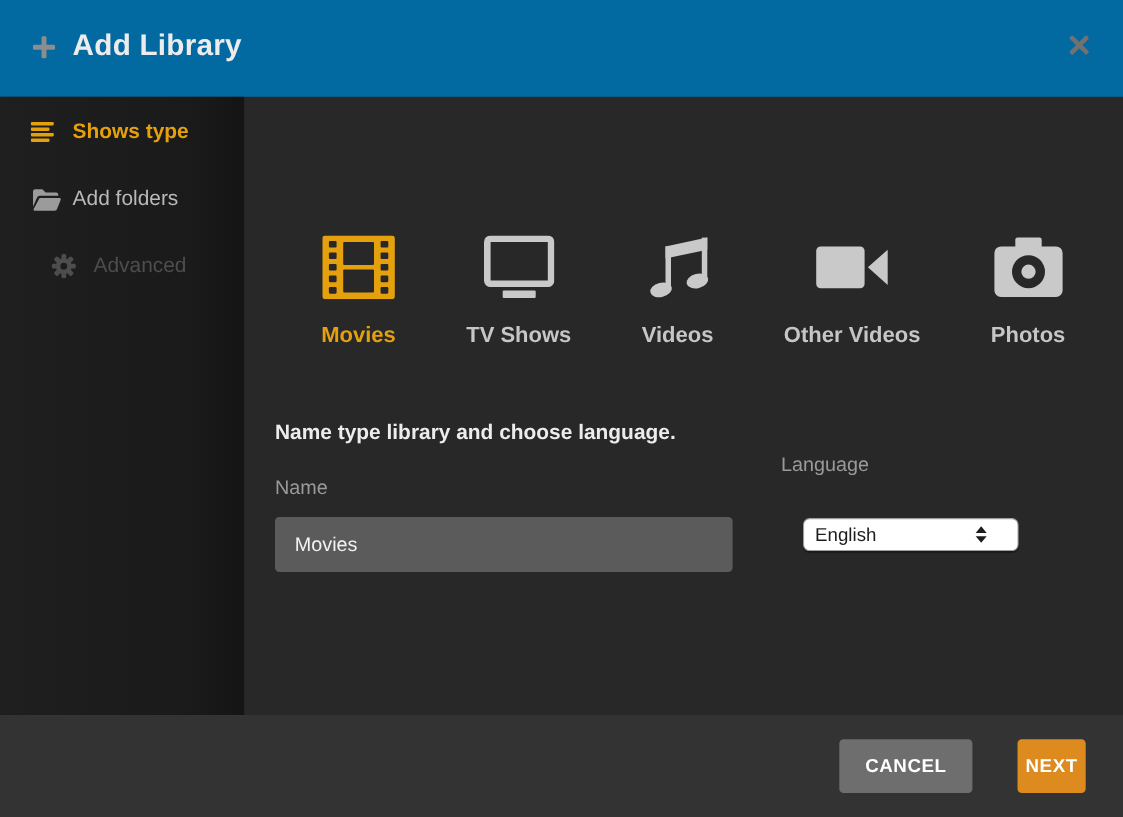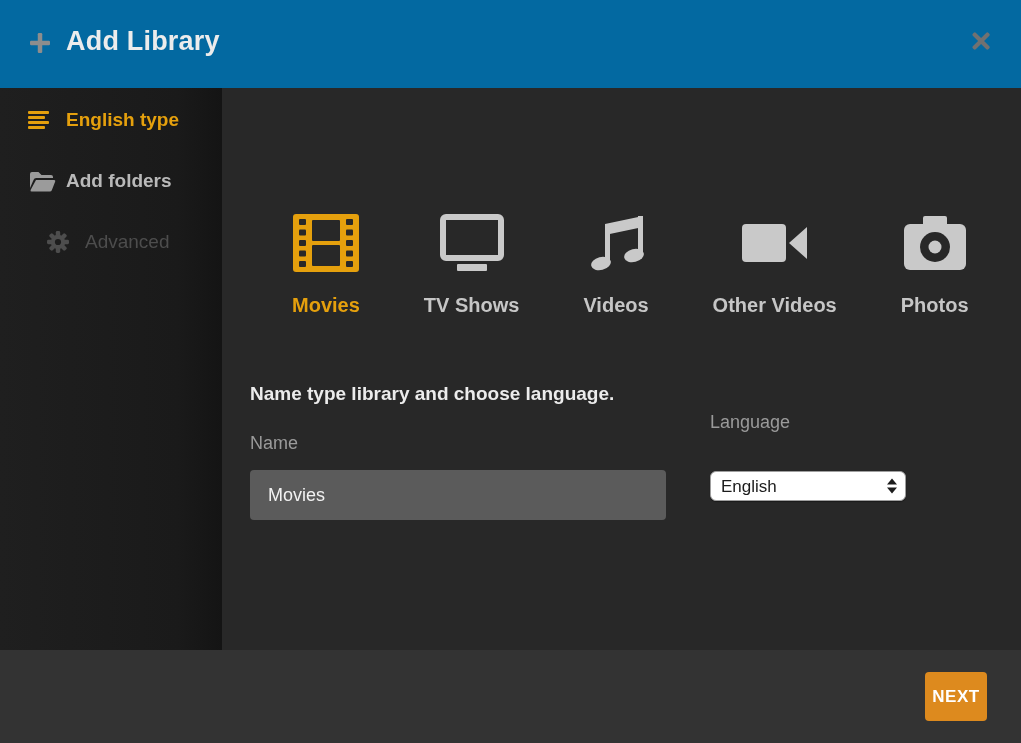--- a/index.html
+++ b/index.html
@@ -15,21 +15,21 @@
   .close-btn { position:absolute; right:28px; top:29px; width:24px; height:24px; cursor:pointer; }
 
   
   .sidebar { position:absolute; top:88px; left:0; width:222px; bottom:93px;
              background:linear-gradient(to right,#1f1f1f 0%,#1a1a1a 80%,#141414 100%);
              padding-top:12px; }
   .side-item { display:flex; align-items:center; height:40px; margin-bottom:21px; padding-left:28px; cursor:pointer; }
   .side-item .side-icon { width:30px; display:flex; justify-content:flex-start; }
   .side-item .side-label { margin-left:8px; font-size:19px; }
   .side-item.active .side-label { color:#e5a00d; font-weight:600; }
-  .side-item.normal .side-label { color:#b9b9b9; font-weight:700;text-align:center; }
+  .side-item.normal .side-label { color:#b9b9b9; font-weight:400;text-align:center; }
   .side-item.disabled .side-label { color:#4d4d4d; font-weight:400; cursor:default; }
   .side-item.disabled { cursor:default;padding-left:47px; }
 
   
   .content { position:absolute; top:88px; left:222px; right:0; bottom:93px; }
   .section-heading { position:absolute; left:28px; font-size:19px; font-weight:600; color:#ececec; }
   .heading-types { top:36px; }
   .heading-name { top:295px; }
 
   .type-row { position:absolute; left:70px; top:125px; display:flex; gap:64px; }
@@ -44,21 +44,21 @@
 
   .name-input { position:absolute; left:28px; top:382px; width:416px; height:50px;
                 background:#5b5b5b; border:none; border-radius:4px; color:#f2f2f2;
                 font-size:18px; font-family:"Liberation Sans", sans-serif; padding:0 18px; outline:none; }
 
   .select-wrap { position:absolute; left:488px; top:383px; width:196px; height:30px; }
   .lang-select { width:100%; height:100%; appearance:none; -webkit-appearance:none;
                  background:#fff; border:1px solid #9f9f9f; border-radius:6px;
                  box-shadow:0 1px 1px rgba(0,0,0,0.35);
                  font-size:17px; color:#1c1c1c; font-family:"Liberation Sans", sans-serif;
-                 padding:0 46px 0 10px; outline:none; }
+                 padding:0 46px 0 10px; outline:none;margin-left:20px; }
   .select-arrows { position:absolute; right:9px; top:50%; transform:translateY(-50%);
                    display:flex; flex-direction:column; align-items:center; pointer-events:none; }
   .arr-up { width:0; height:0; border-left:5px solid transparent; border-right:5px solid transparent;
             border-bottom:6px solid #1c1c1c; margin-bottom:3px; }
   .arr-down { width:0; height:0; border-left:5px solid transparent; border-right:5px solid transparent;
               border-top:6px solid #1c1c1c; }
 
   
   .footer { position:absolute; left:0; right:0; bottom:0; height:93px; background:#333333; }
   .btn { position:absolute; top:22px; height:49px; border:none; border-radius:4px;
@@ -91,21 +91,21 @@
   <div class="sidebar">
     <div class="side-item active">
       <span class="side-icon">
         <svg width="21" height="18" viewBox="0 0 21 18" fill="#e5a00d">
           <rect x="0" y="0" width="21" height="3" rx="1"></rect>
           <rect x="0" y="5" width="17" height="3" rx="1"></rect>
           <rect x="0" y="10" width="21" height="3" rx="1"></rect>
           <rect x="0" y="15" width="17" height="3" rx="1"></rect>
         </svg>
       </span>
-      <span class="side-label">English type</span>
+      <span class="side-label">Shows type</span>
     </div>
     <div class="side-item normal">
       <span class="side-icon">
         <svg width="28" height="22" viewBox="0 0 28 22" fill="#9b9b9b">
           <path d="M2 18 V4 q0 -2 2 -2 h6.5 l3 3 h9.5 q2 0 2 2 v1 H8.2 q-2 0 -2.7 1.9 Z"></path>
           <path d="M8 10 h18.2 q1.5 0 1 1.5 L23.9 20 q-0.5 1.6 -2.1 1.6 H3.6 q-1.5 0 -1 -1.5 Z"></path>
         </svg>
       </span>
       <span class="side-label">Add folders</span>
     </div>
@@ -211,16 +211,17 @@
         <option>English</option>
       </select>
       <span class="select-arrows">
         <span class="arr-up"></span>
           <span class="arr-down"></span>
       </span>
     </div>
   </div>
 
   <div class="footer">
+    <button class="btn btn-cancel">CANCEL</button>
     <button class="btn btn-next">NEXT</button>
   </div>
 
 </div>
 
 </body></html>

